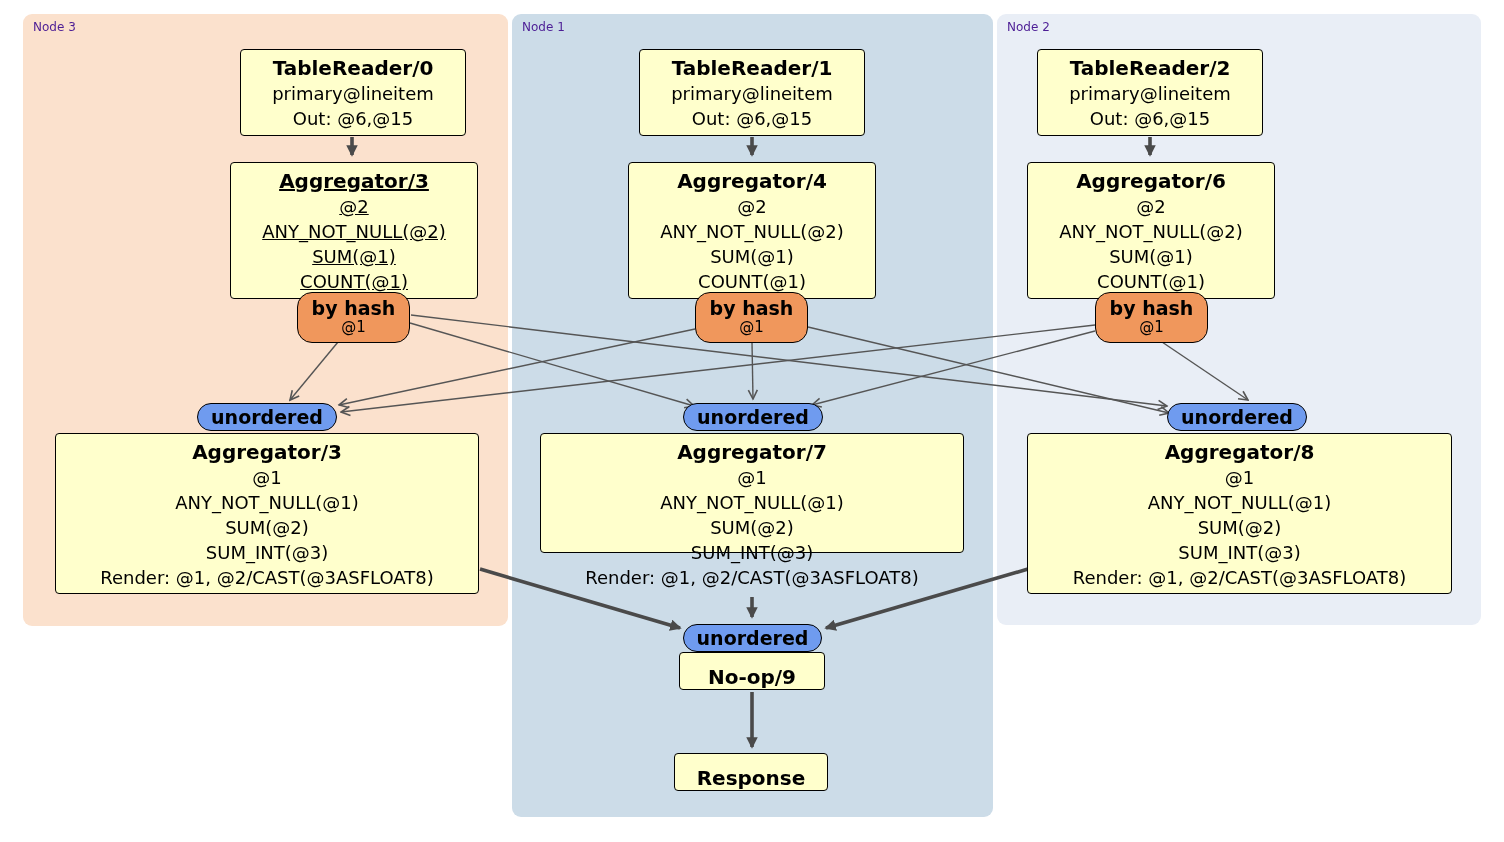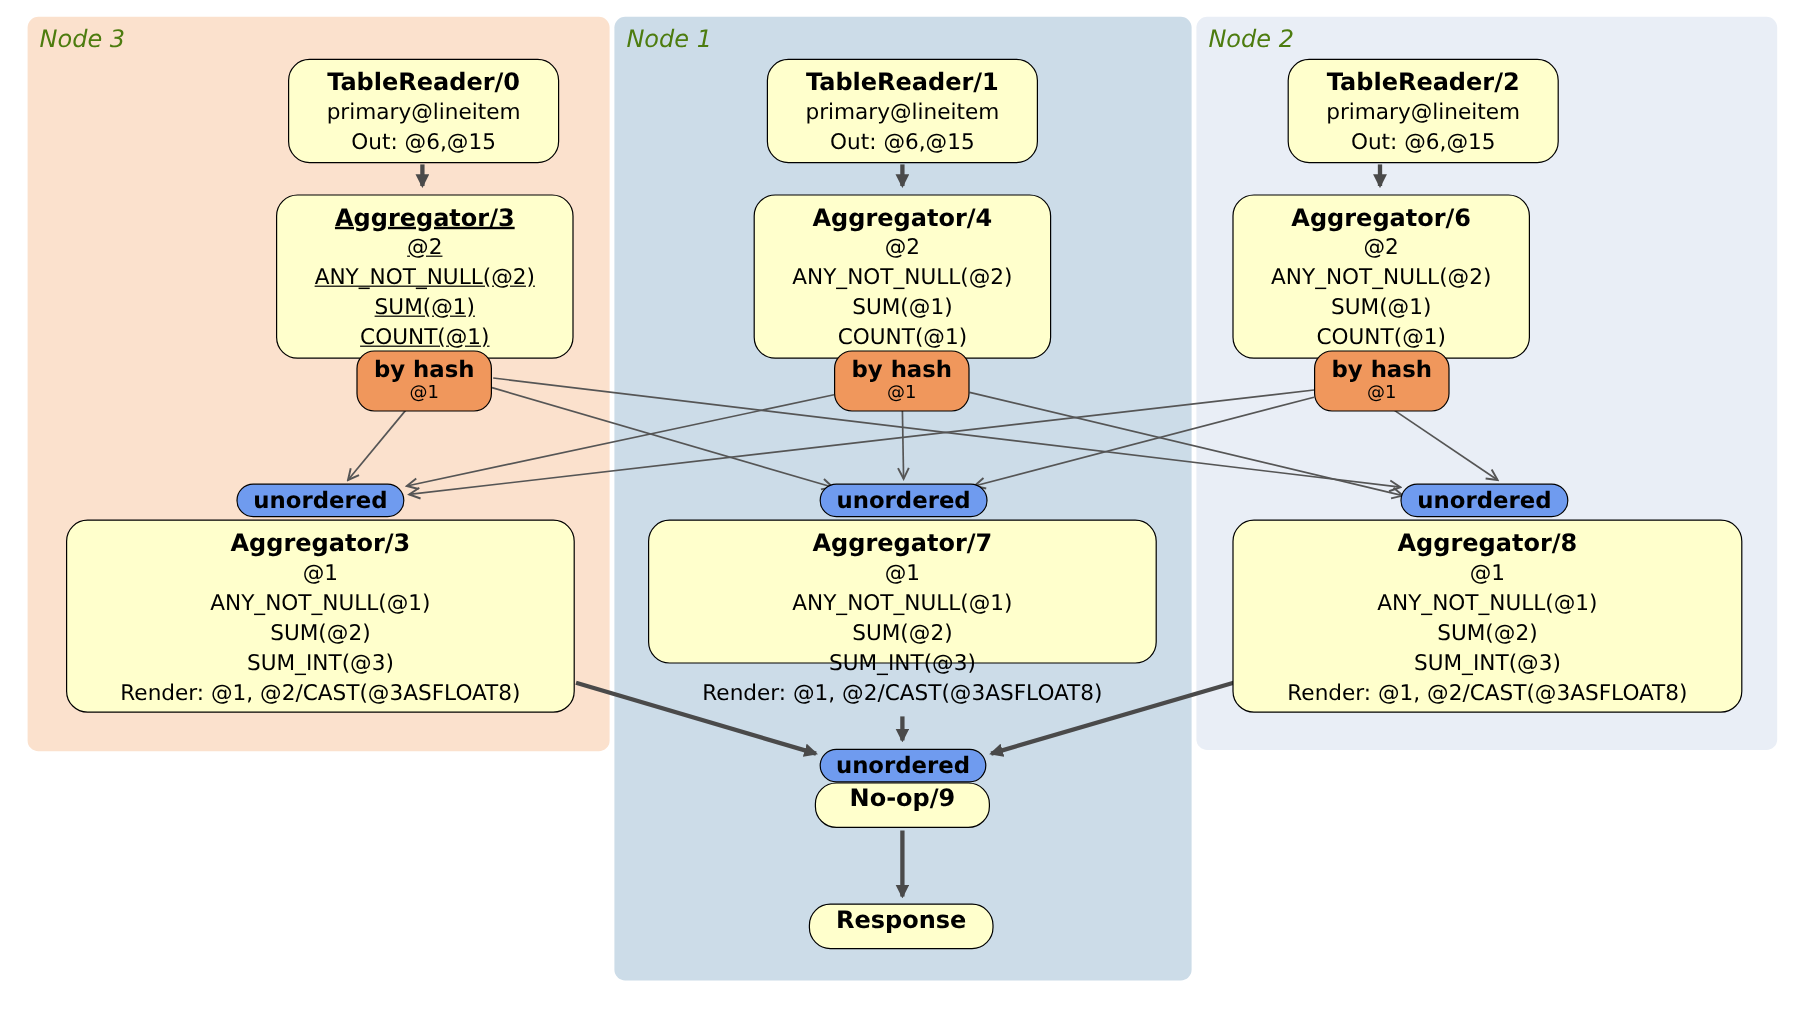--- a/index.html
+++ b/index.html
@@ -16,33 +16,33 @@
   }
   html,body{margin:0;padding:0;background:#ffffff;}
   #stage{
     position:relative;width:1504px;height:842px;background:#ffffff;overflow:hidden;
     font-family:"DejaVu Sans","Liberation Sans",sans-serif;color:var(--text);
   }
   .panel{position:absolute;border-radius:9px;}
   #panel-node3{left:23px;top:14px;width:485px;height:612px;background:var(--node3-bg);}
   #panel-node1{left:512px;top:14px;width:481px;height:803px;background:var(--node1-bg);}
   #panel-node2{left:997px;top:14px;width:484px;height:611px;background:var(--node2-bg);}
-  .panel-label{position:absolute;left:10px;top:6px;font-size:20px;color:#4d7c0f;font-style:italic;}
+  .panel-label{position:absolute;left:10px;top:6px;font-size:12px;color:#4c1d95;}
   #edges{position:absolute;left:0;top:0;pointer-events:none;}
   .e-thin{stroke:var(--edge-thin);stroke-width:1.4;fill:none;}
   .e-thick{stroke:var(--edge-thick);stroke-width:3.6;fill:none;}
   .mthin-path{stroke:var(--edge-thin);fill:none;stroke-width:1.6;}
   .mthick-path{fill:var(--edge-thick);}
   .box{
     position:absolute;background:var(--box-bg);border:1.6px solid var(--box-border);
-    border-radius:18px;text-align:center;box-sizing:border-box;padding-top:5px;
+    border-radius:4px;text-align:center;box-sizing:border-box;padding-top:5px;
   }
   .box .title{font-weight:bold;font-size:20px;line-height:26px;white-space:nowrap;}
   .box .line{font-size:18px;line-height:25px;white-space:nowrap;}
-  .box.small{display:flex;align-items:flex-start;justify-content:center;padding-top:0;}
+  .box.small{display:flex;align-items:flex-end;justify-content:center;padding-top:0;}
   .box.small .title{line-height:normal;}
   .router{
     position:absolute;background:var(--router-bg);border:1.6px solid var(--box-border);
     border-radius:15px;text-align:center;box-sizing:border-box;padding-top:4px;
   }
   .router .r-label{font-weight:bold;font-size:19px;line-height:22px;}
   .router .r-detail{font-size:15px;line-height:17px;}
   .sync{
     position:absolute;background:var(--sync-bg);border:1.6px solid var(--box-border);
     border-radius:14px;display:flex;align-items:center;justify-content:center;
@@ -96,21 +96,21 @@
   <div class="box" style="left:240px;top:49px;width:226px;height:87px;">
     <div class="title">TableReader/0</div>
     <div class="line">primary@lineitem</div>
     <div class="line">Out: @6,@15</div>
   </div>
   <div class="box" style="left:639px;top:49px;width:226px;height:87px;">
     <div class="title">TableReader/1</div>
     <div class="line">primary@lineitem</div>
     <div class="line">Out: @6,@15</div>
   </div>
-  <div class="box" style="left:1073px;top:49px;width:226px;height:87px;">
+  <div class="box" style="left:1037px;top:49px;width:226px;height:87px;">
     <div class="title">TableReader/2</div>
     <div class="line">primary@lineitem</div>
     <div class="line">Out: @6,@15</div>
   </div>
 
   <div class="box" style="left:230px;top:162px;width:248px;height:137px;text-decoration:underline;">
     <div class="title">Aggregator/3</div>
     <div class="line">@2</div>
     <div class="line">ANY_NOT_NULL(@2)</div>
     <div class="line">SUM(@1)</div>

